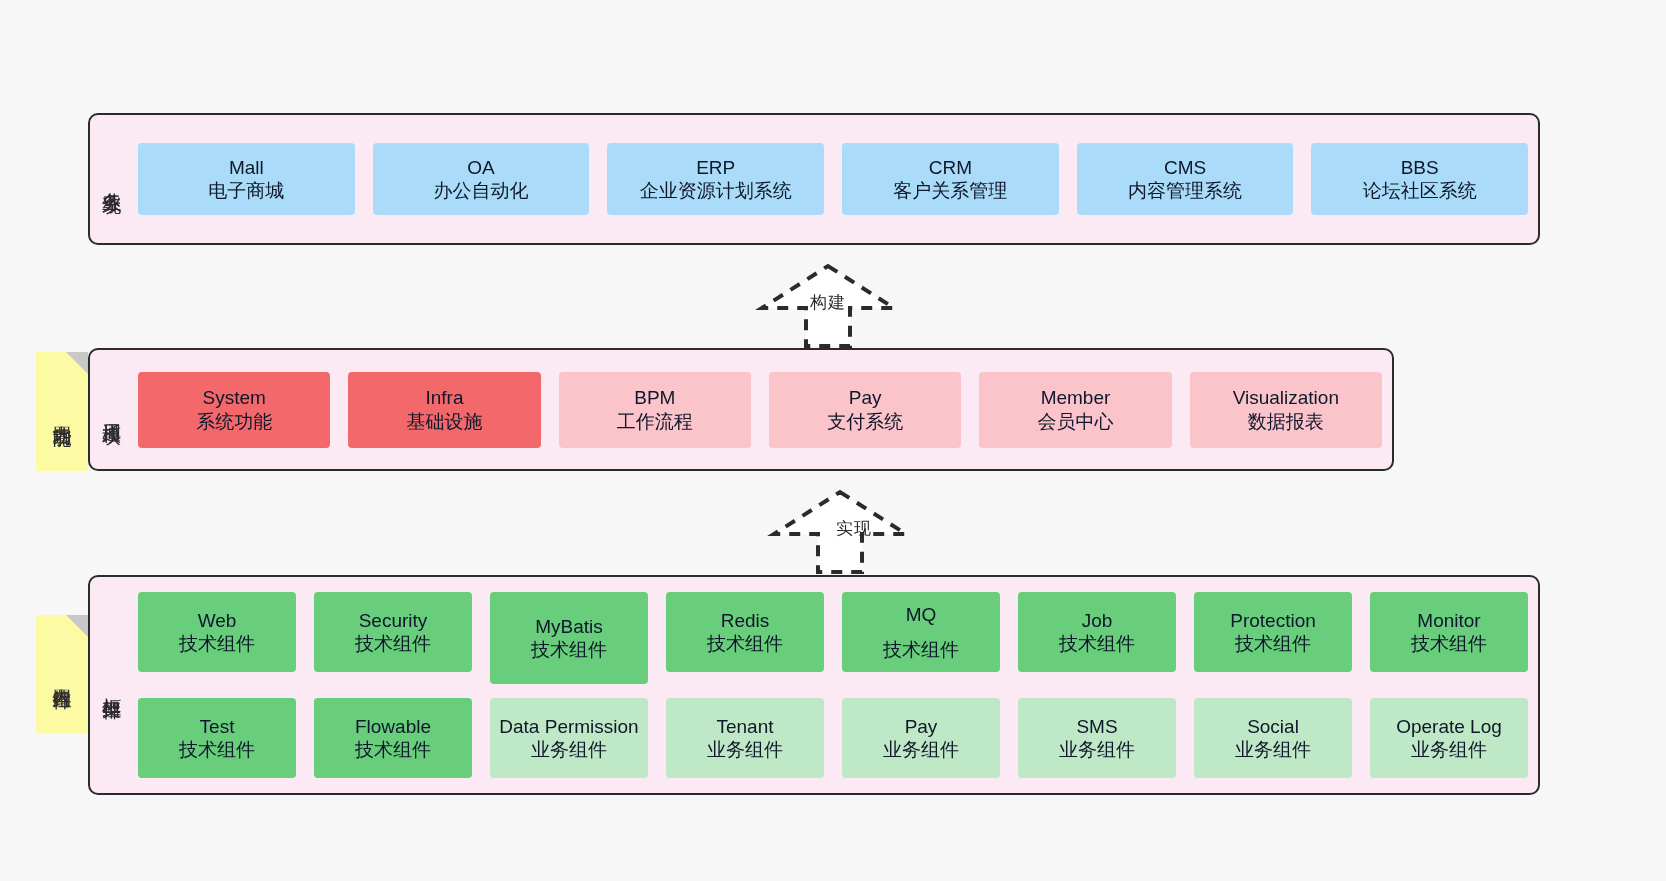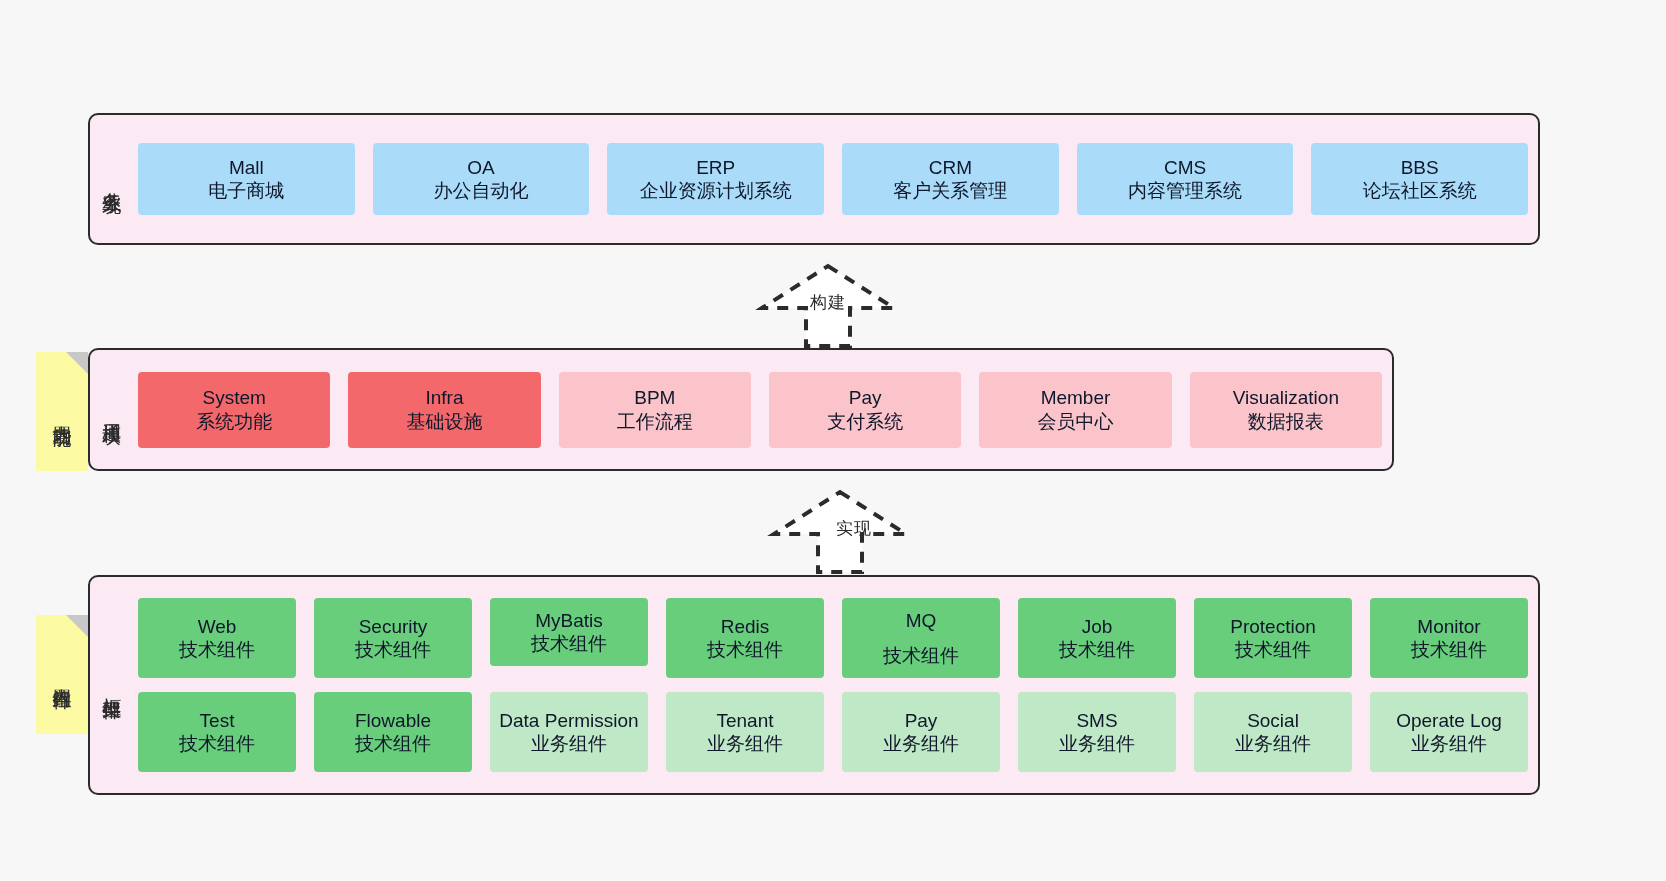--- a/index.html
+++ b/index.html
@@ -212,21 +212,21 @@
 
       <div class="row">
         <div class="node c-green" style="height:80px;">
           <span class="nm">Web</span>
           <span class="sub">技术组件</span>
         </div>
         <div class="node c-green" style="height:80px;">
           <span class="nm">Security</span>
           <span class="sub">技术组件</span>
         </div>
-        <div class="node c-green" style="height:68px;">
+        <div class="node c-green" style="height:92px;">
           <span class="nm">MyBatis</span>
           <span class="sub">技术组件</span>
         </div>
         <div class="node c-green" style="height:80px;">
           <span class="nm">Redis</span>
           <span class="sub">技术组件</span>
         </div>
         <div class="node c-green" style="height:80px;gap:12px;">
           <span class="nm">MQ</span>
           <span class="sub">技术组件</span>

